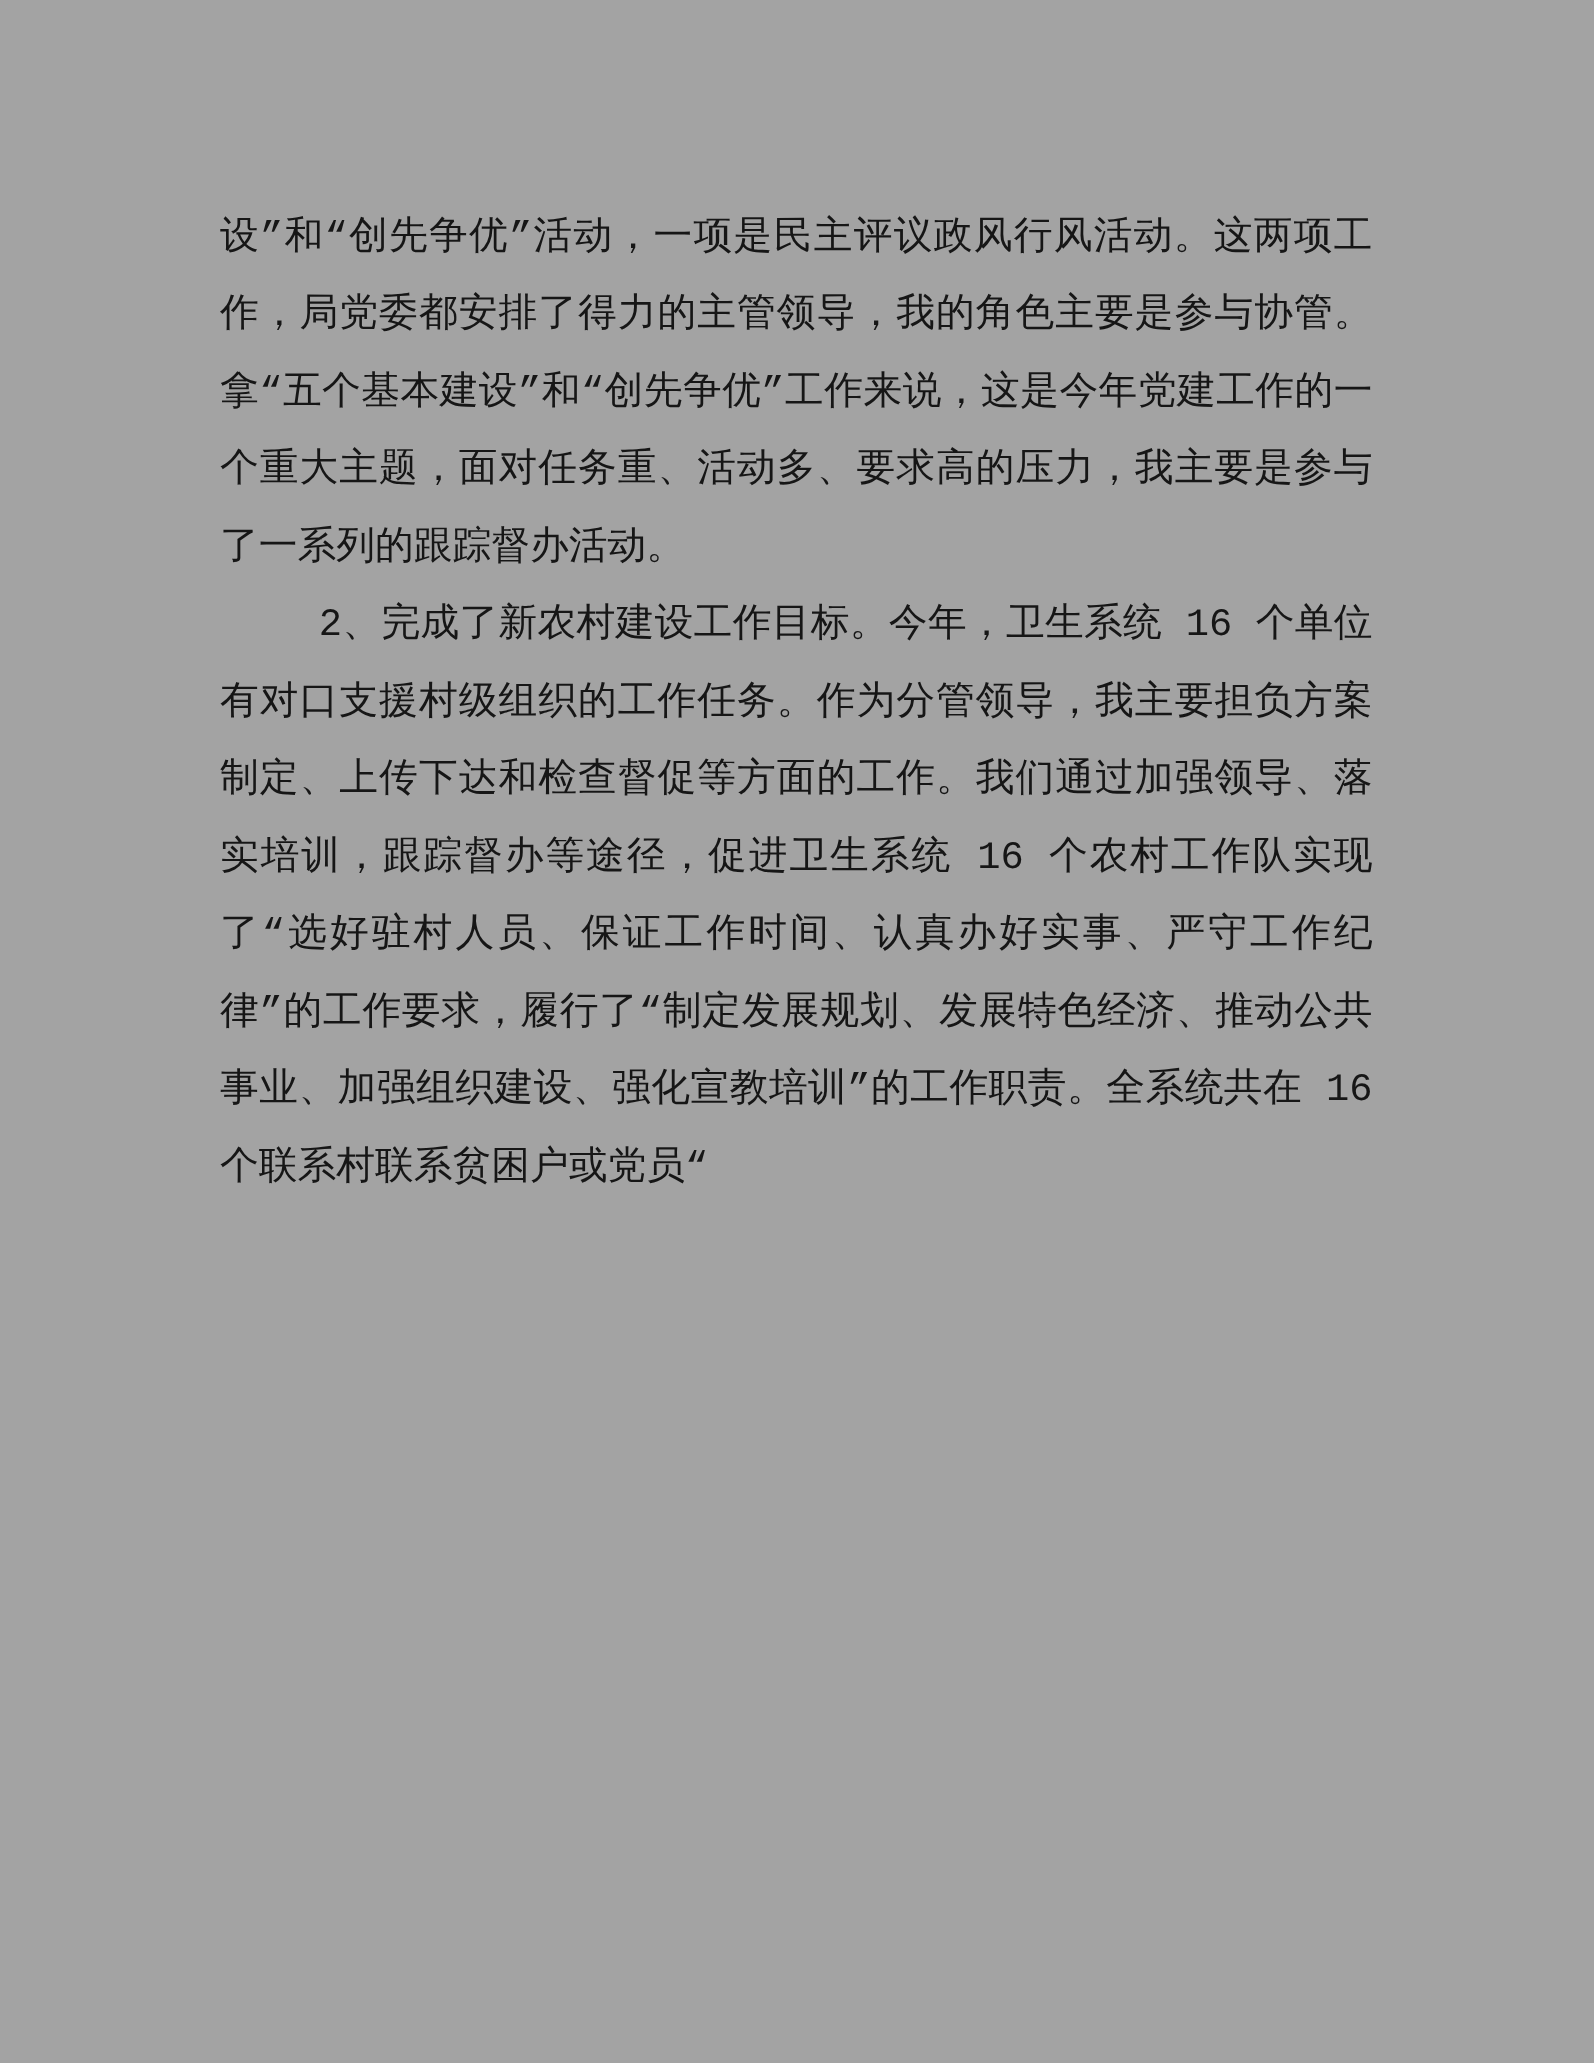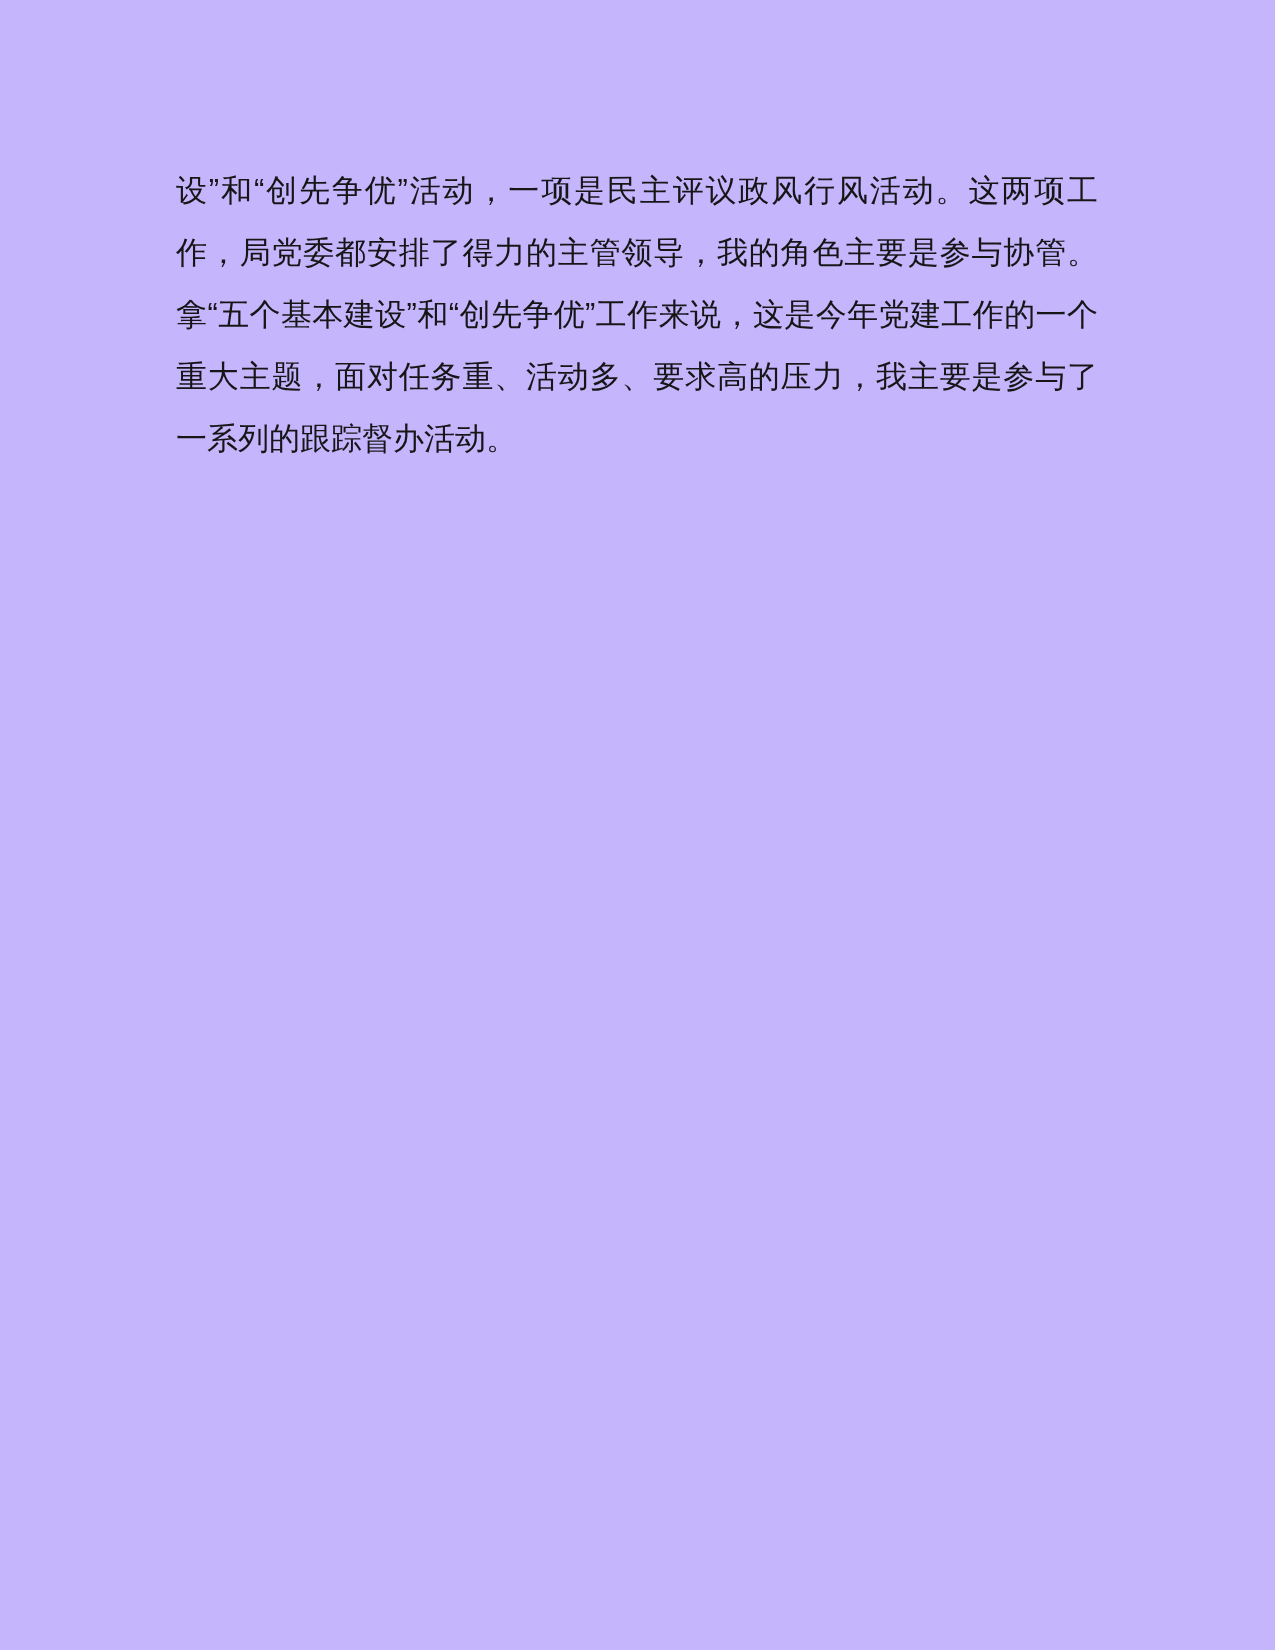--- a/index.html
+++ b/index.html
@@ -4,23 +4,23 @@
 <style>
   html, body {
     margin: 0;
     padding: 0;
     background: #ffffff;
   }
   .page {
     position: relative;
     width: 1275px;
     height: 1650px;
-    background: #c4b5fd;
+    background: #a3a3a3;
     overflow: hidden;
-    font-family: Liberation Sans, sans-serif;
+    font-family: Liberation Mono, monospace;
   }
   .text-body {
     position: absolute;
     left: 176px;
     top: 160px;
     width: 922px;
     color: #161616;
     font-size: 31px;
     line-height: 62px;
     text-align: justify;
@@ -34,14 +34,15 @@
   .text-body p.indent {
     text-indent: 2.55em;
   }
 </style>
 </head>
 <body>
 
 <div class="page">
   <div class="text-body">
     <p>设”和“创先争优”活动，一项是民主评议政风行风活动。这两项工作，局党委都安排了得力的主管领导，我的角色主要是参与协管。拿“五个基本建设”和“创先争优”工作来说，这是今年党建工作的一个重大主题，面对任务重、活动多、要求高的压力，我主要是参与了一系列的跟踪督办活动。</p>
+    <p class="indent">2、完成了新农村建设工作目标。今年，卫生系统 16 个单位有对口支援村级组织的工作任务。作为分管领导，我主要担负方案制定、上传下达和检查督促等方面的工作。我们通过加强领导、落实培训，跟踪督办等途径，促进卫生系统 16 个农村工作队实现了“选好驻村人员、保证工作时间、认真办好实事、严守工作纪律”的工作要求，履行了“制定发展规划、发展特色经济、推动公共事业、加强组织建设、强化宣教培训”的工作职责。全系统共在 16 个联系村联系贫困户或党员“</p>
   </div>
 </div>
 
 </body></html>

